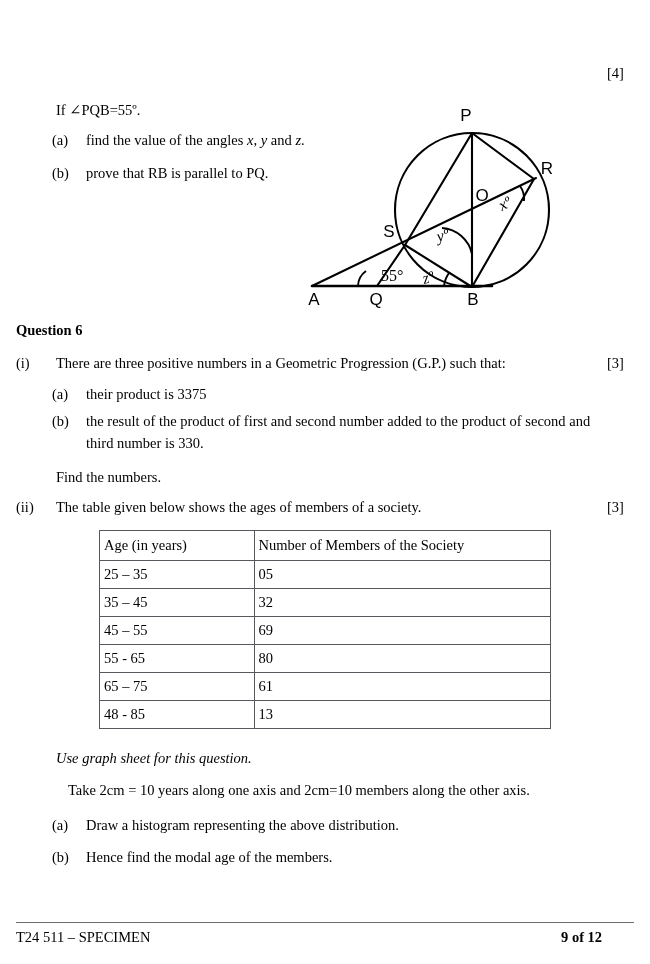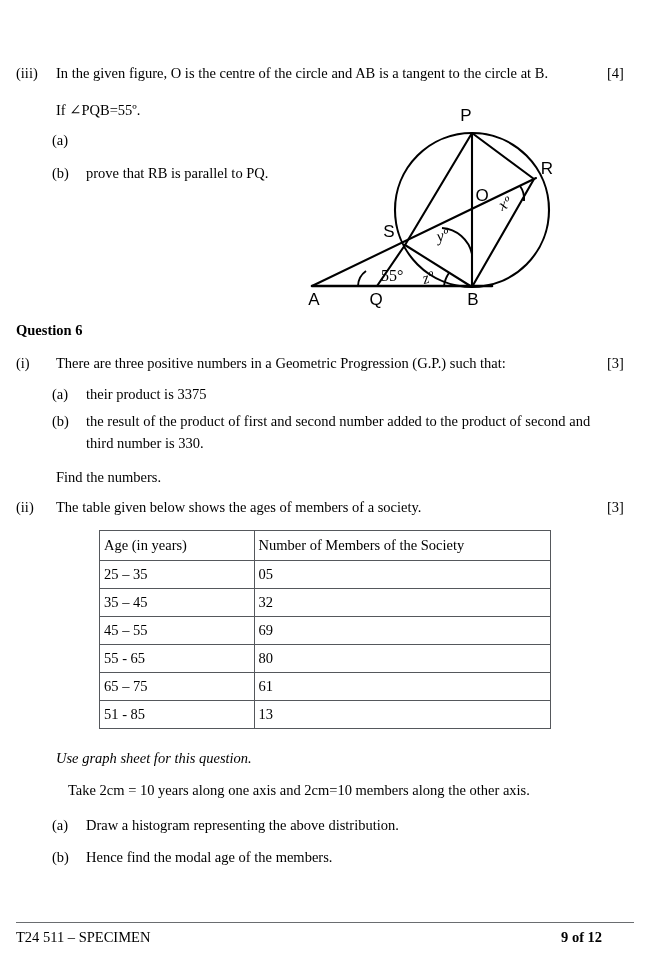--- a/index.html
+++ b/index.html
@@ -112,30 +112,27 @@
     top: 929px;
     font-size: 14.5px;
     font-weight: bold;
   }
 </style>
 </head>
 <body>
 
 <div class="page">
 
-  <div class="q-row" style="left:16px; top:63px; width:580px;">
-    <div class="q-label">(iii)</div>
-    <div class="q-text" style="width:540px;">In the given figure, O is the centre of the circle and AB is a tangent to the circle at B.</div>
-  </div>
   <div class="marks" style="left:607px; top:63px;">[4]</div>
 
   <div class="plain" style="left:56px; top:100px;">If ∠PQB=55º.</div>
 
   <div class="q-row" style="left:52px; top:130px; width:300px;">
     <div class="q-label sub">(a)</div>
+    <div class="q-text"><span>find the value of the angles </span><span class="ital">x</span><span>, </span><span class="ital">y</span><span> and </span><span class="ital">z</span><span>.</span></div>
   </div>
 
   <div class="q-row" style="left:52px; top:163px; width:300px;">
     <div class="q-label sub">(b)</div>
     <div class="q-text">prove that RB is parallel to PQ.</div>
   </div>
 
   <div id="figure">
     <svg width="300" height="215" viewBox="0 0 300 215">
       <g fill="none" stroke="#000000" stroke-width="2.1" stroke-linecap="round">
@@ -235,21 +232,21 @@
       </tr>
       <tr>
         <td class="c1">55 - 65</td>
         <td class="c2">80</td>
       </tr>
       <tr>
         <td class="c1">65 – 75</td>
         <td class="c2">61</td>
       </tr>
       <tr>
-        <td class="c1">51 - 85</td>
+        <td class="c1">48 - 85</td>
         <td class="c2">13</td>
       </tr>
     </tbody>
   </table>
 
   <div class="plain" style="left:56px; top:748px;font-style:italic;">Use graph sheet for this question.</div>
   <div class="plain" style="left:68px; top:780px;">Take 2cm = 10 years along one axis and 2cm=10 members along the other axis.</div>
 
   <div class="q-row" style="left:52px; top:815px; width:470px;">
     <div class="q-label sub">(a)</div>

